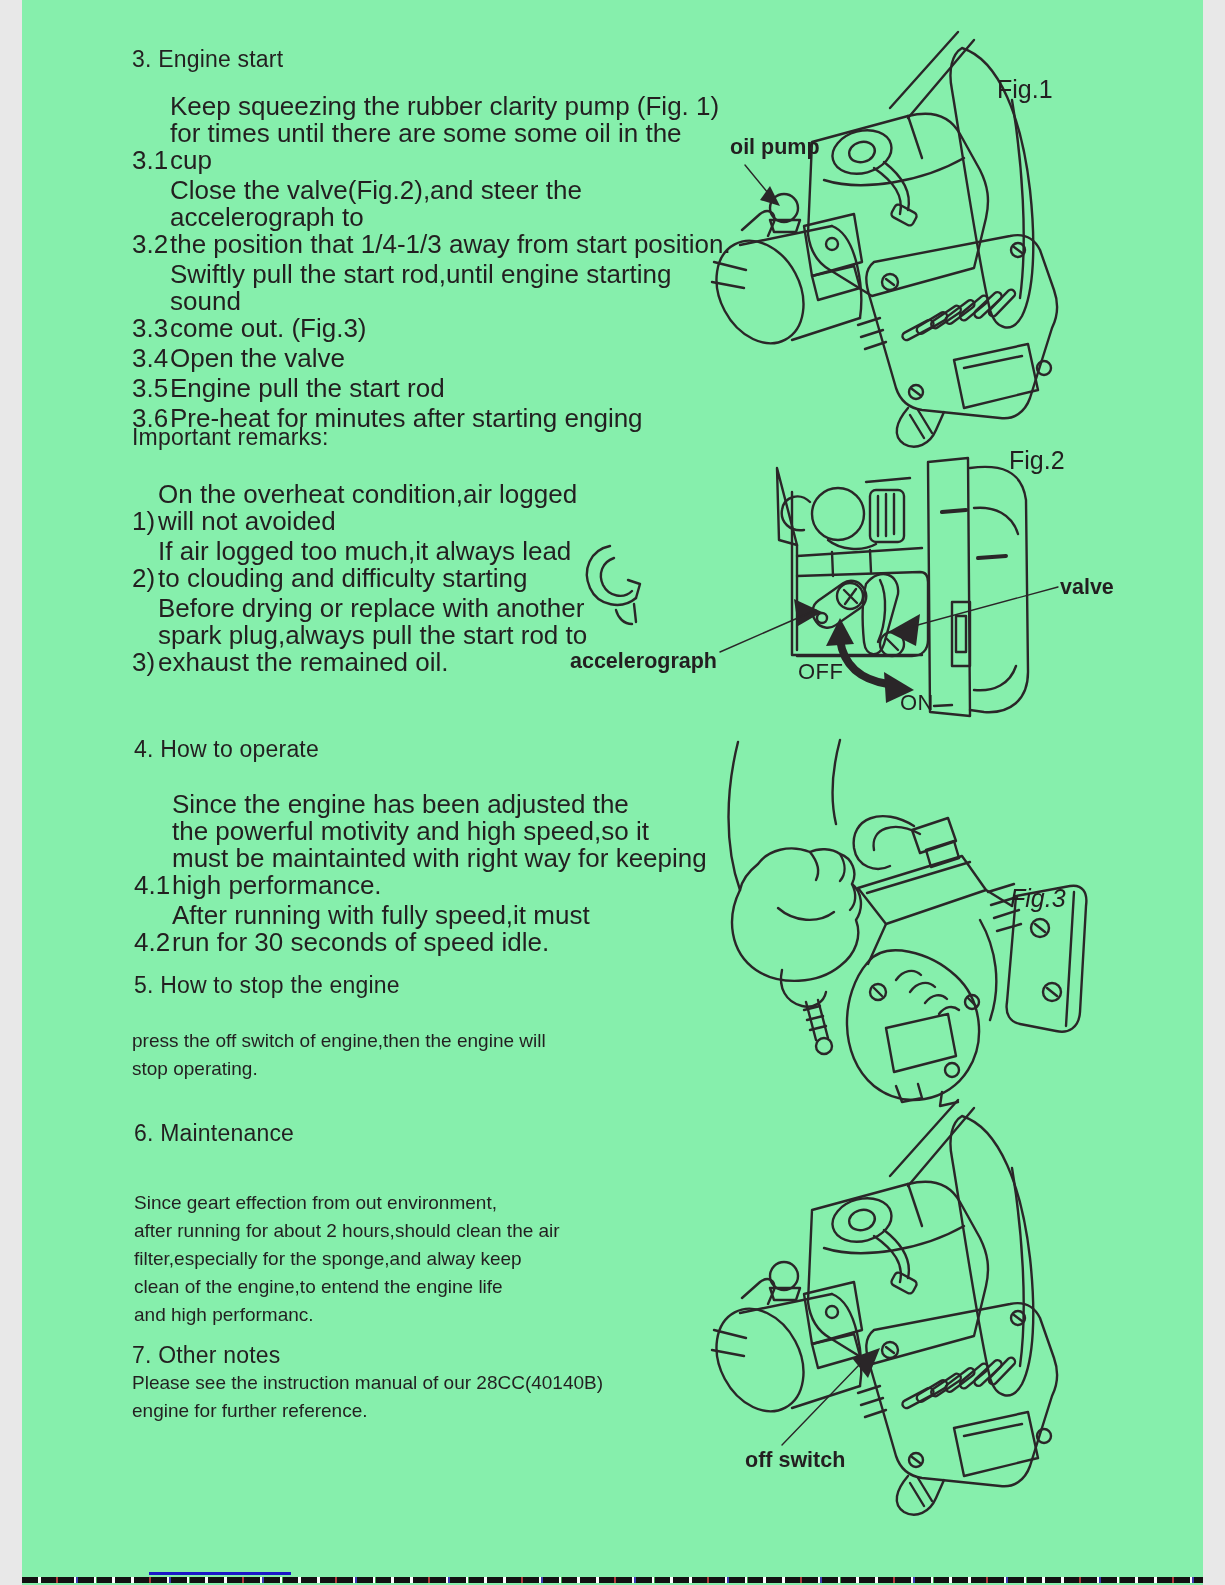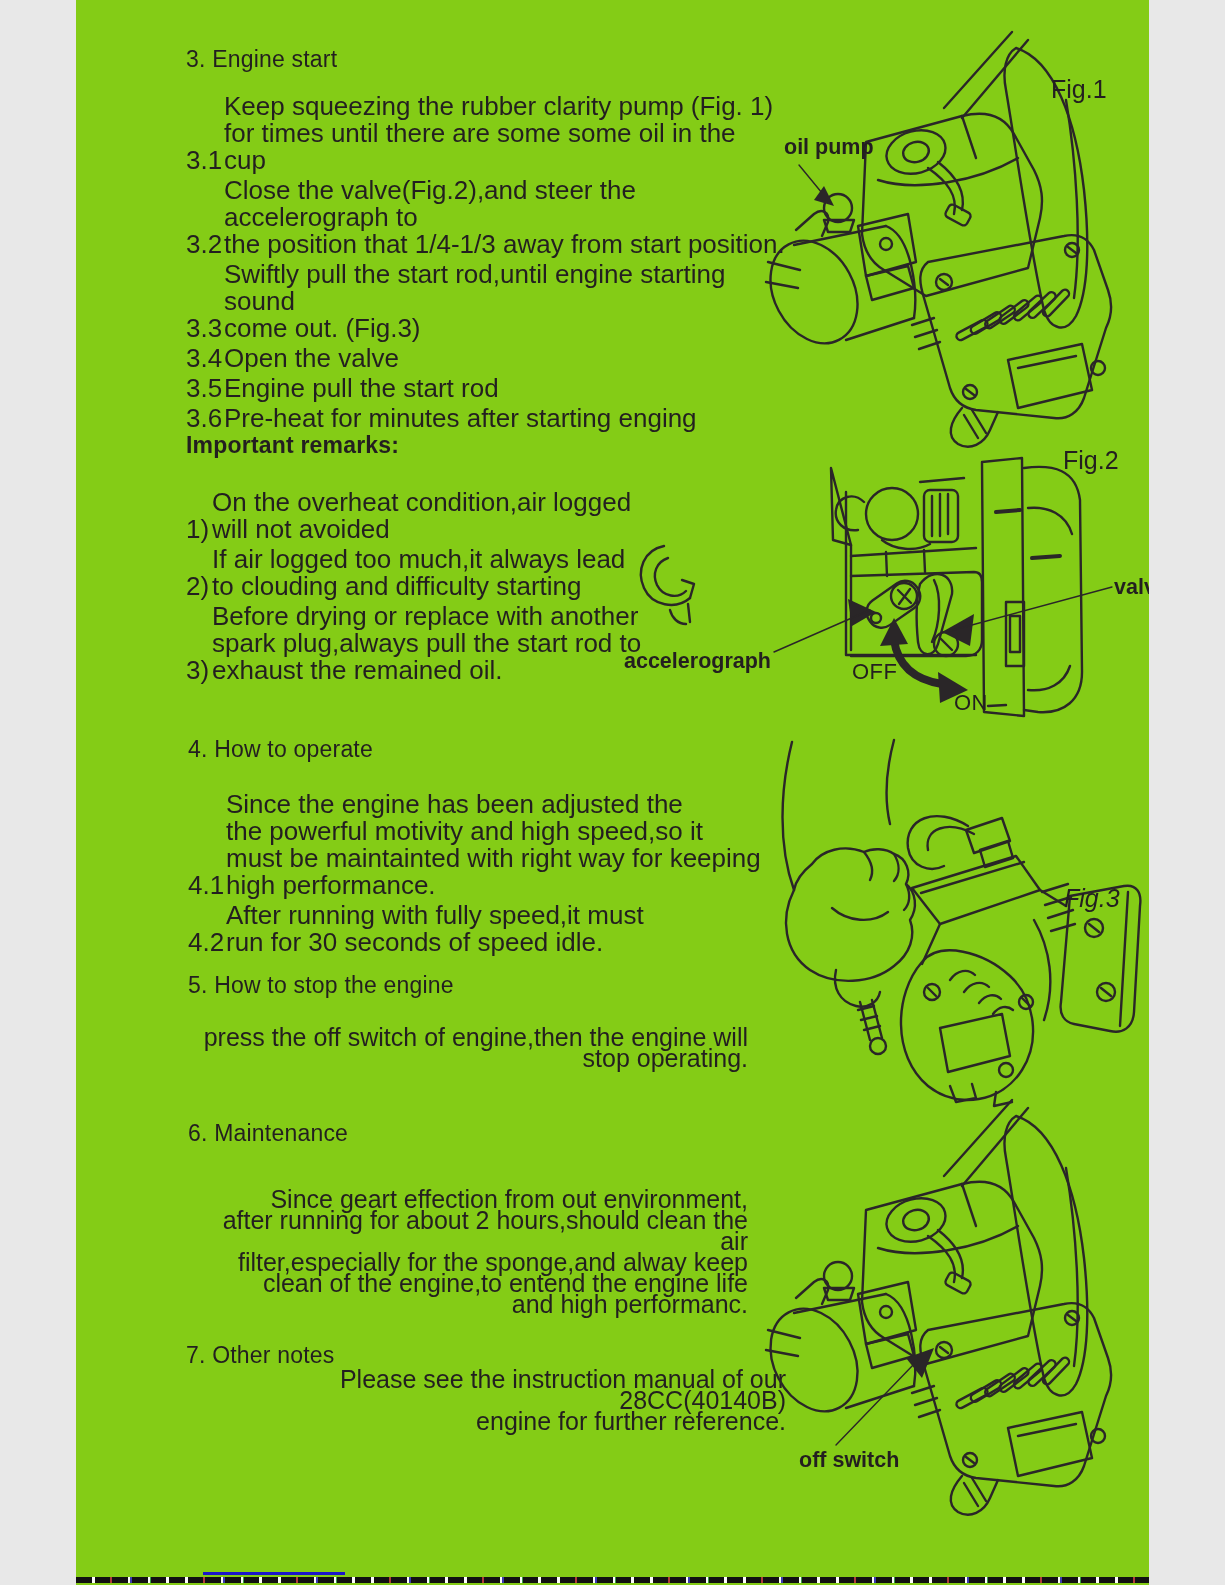--- a/index.html
+++ b/index.html
@@ -1,29 +1,29 @@
 <!DOCTYPE html>
 <html><head>
 <meta charset="utf-8">
 <style>
   html,body{margin:0;padding:0;background:#e8e8e8;}
   .page{
-    position:relative;width:1073px;height:1585px;background:#84cc16;
+    position:relative;width:1181px;height:1585px;background:#86efac;
     font-family:"Liberation Sans", sans-serif;color:#231f20;overflow:hidden;
     margin:0 auto;
   }
   .sec{position:absolute;}
   .h1{font-size:23px;font-weight:400;letter-spacing:.2px;}
-  .h1.bold{font-weight:700;margin-top:8px;}
+  .h1.bold{font-weight:400;}
   .items{margin-top:20px;}
   .item{display:flex;align-items:flex-end;font-size:26px;line-height:27px;margin-bottom:3px;}
   .item .num{flex:0 0 38px;}
   .item .num.narrow{flex:0 0 26px;}
   .item .txt{white-space:pre-line;}
-  .body-txt{font-size:25px;line-height:21px;white-space:pre-line;text-align:right;}
+  .body-txt{font-size:19px;line-height:28px;white-space:pre-line;}
   .fig-label{position:absolute;font-size:25px;color:#231f20;}
   .callout{position:absolute;font-size:21.5px;color:#231f20;font-weight:bold;}
   .off-on{position:absolute;font-size:22px;color:#231f20;letter-spacing:.5px;}
   svg.art{position:absolute;overflow:visible;}
   .art path,.art rect,.art circle,.art ellipse{fill:none;stroke:#2a2628;stroke-width:2.4;stroke-linecap:round;stroke-linejoin:round;}
   .art .thin{stroke-width:1.4;}
   .art .solid{fill:#2a2628;stroke:none;}
   .art .thick{stroke-width:8;}
   .footer-blue{position:absolute;left:127px;top:1572px;width:142px;height:3px;background:#1a16c8;}
   .footer-dash{

